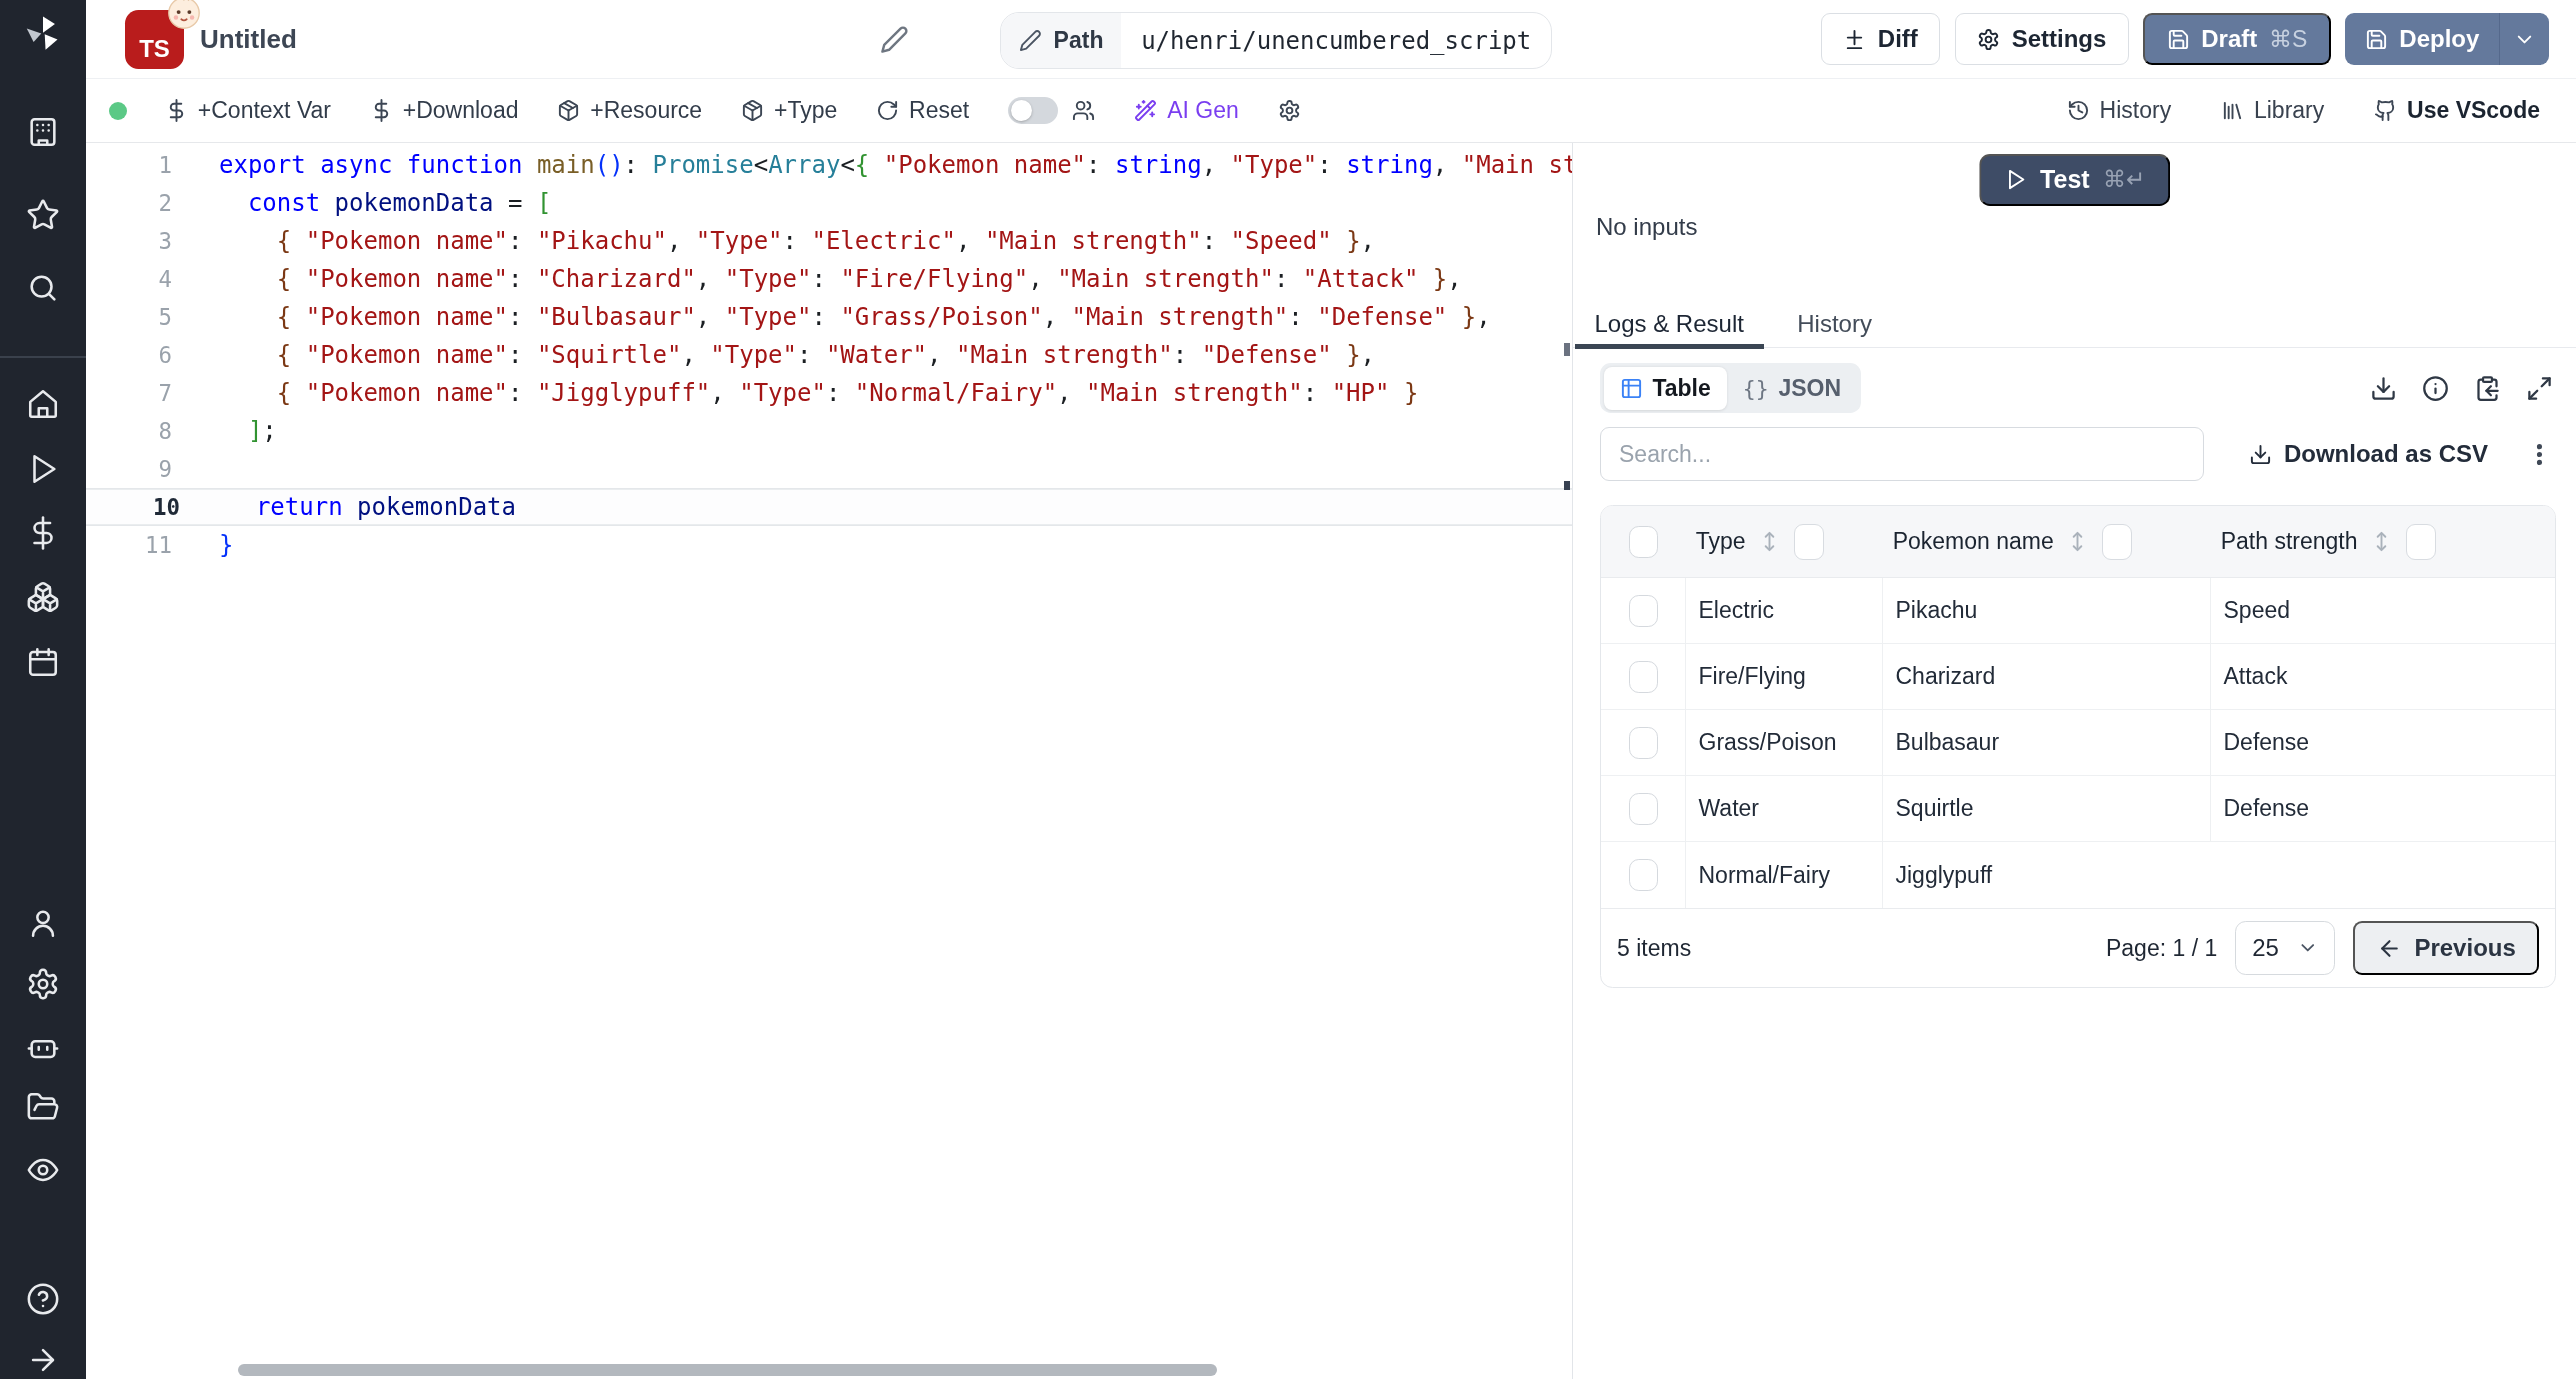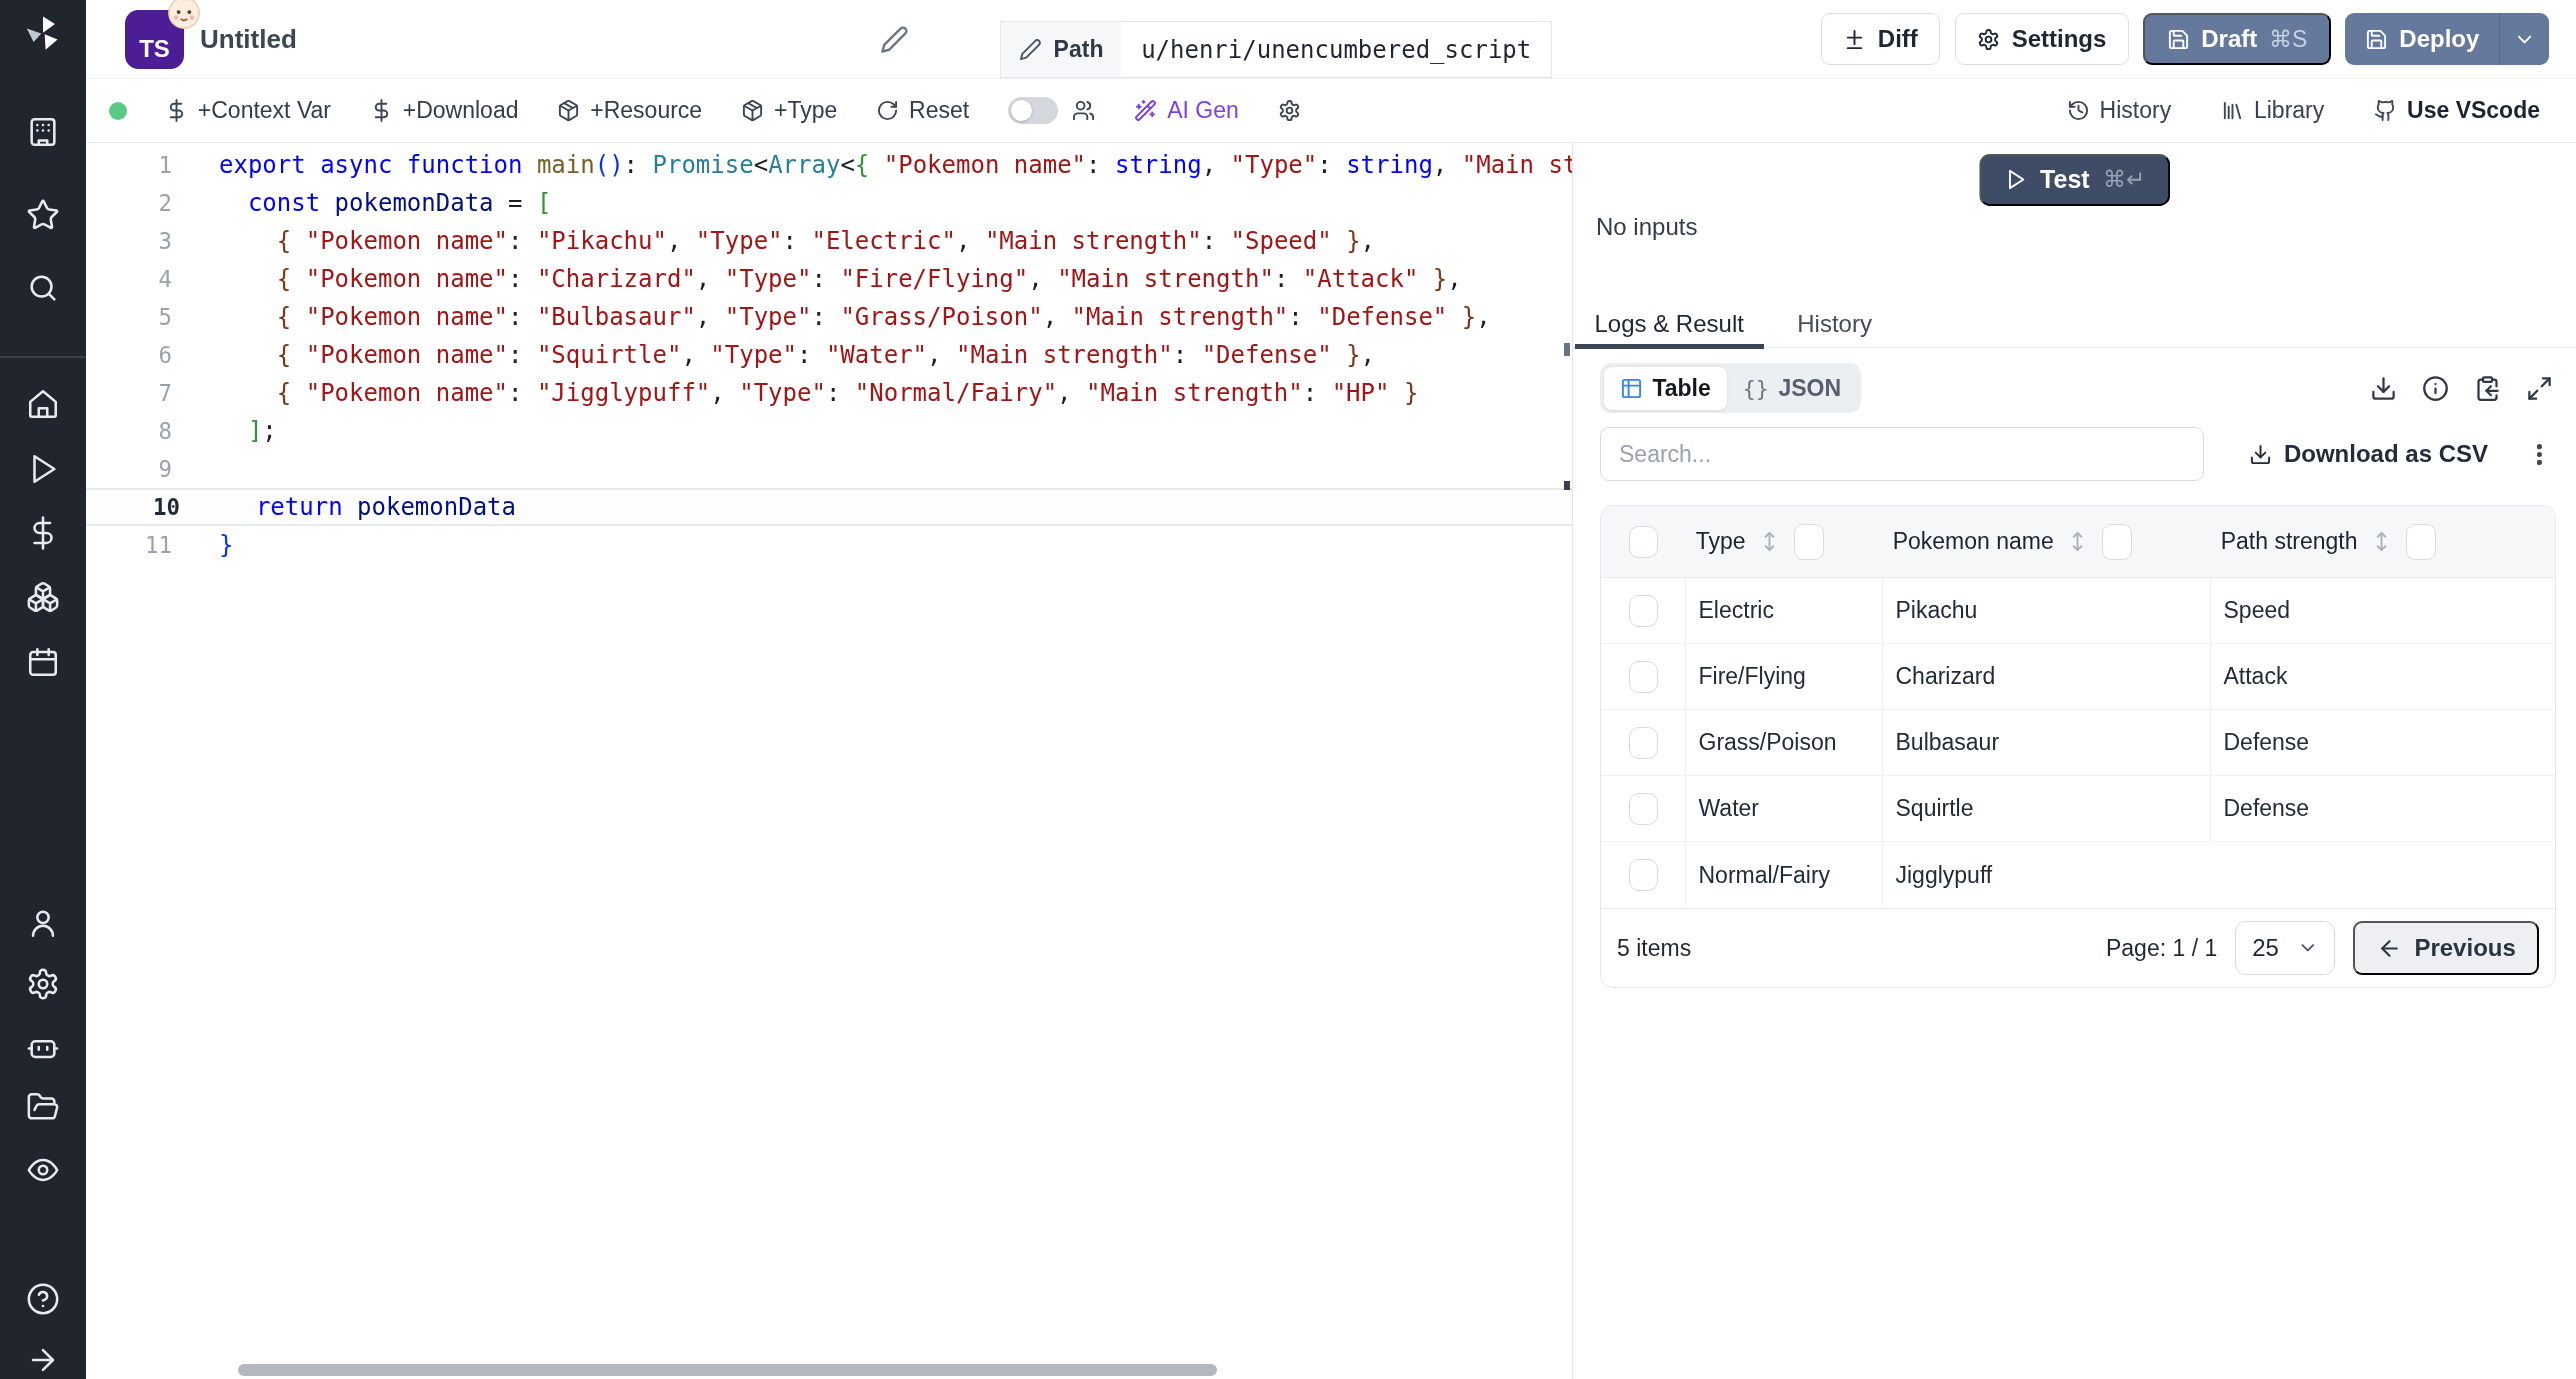--- a/index.html
+++ b/index.html
@@ -13,30 +13,30 @@
   .logo { position:absolute; top:12.5px; left:50%; transform:translateX(-50%); width:41px; height:41px; }
   .sb { position:absolute; left:50%; transform:translate(-50%,-50%); width:34px; height:34px; color:#e8eaed; }
   .sb svg { width:100%; height:100%; stroke:currentColor; stroke-width:1.8; fill:none;
             stroke-linecap:round; stroke-linejoin:round; }
   .sb-div { position:absolute; top:356px; left:0; width:86px; height:1.8px; background:#3a414c; }
 
   
   .topbar { position:absolute; left:86px; top:0; right:0; height:79px; background:#fff;
             border-bottom:0.9px solid #eef0f3; }
   .ts-badge { position:absolute; left:39px; top:9.8px; width:59px; height:59px; border-radius:13.4px;
-              background:#4c1d95; color:#fff; font-weight:700; font-size:24px;
+              background:#b91c1c; color:#fff; font-weight:700; font-size:24px;
               display:flex; align-items:flex-end; justify-content:center; padding-bottom:6.3px; }
   .badge-emoji { position:absolute; left:81px; top:-3.6px; width:34px; height:34px; }
   .title { position:absolute; left:114px; top:0; height:79px; display:flex; align-items:center;
            font-size:26px; font-weight:600; color:#3d4654; }
   .pencil-lone { position:absolute; left:794px; top:25px; width:29px; height:29px; color:#6e7681; }
   .icon-s { width:23px; height:23px; }
   .stroke { stroke:currentColor; stroke-width:2; fill:none; stroke-linecap:round; stroke-linejoin:round; }
-  .path-pill { position:absolute; left:914px; top:21px; height:57px; border:1.8px solid #e3e6ea;
-               border-radius:0; display:flex; align-items:stretch; overflow:hidden; background:#fff; }
+  .path-pill { position:absolute; left:914px; top:12px; height:57px; border:1.8px solid #e3e6ea;
+               border-radius:19px; display:flex; align-items:stretch; overflow:hidden; background:#fff; }
   .path-label { display:flex; align-items:center; gap:11.6px; padding:0 18px; background:#f6f7f9;
                 font-weight:700; font-size:23px; color:#2f3845; }
   .path-value { display:flex; align-items:center; padding:0 19.7px;
                 font-family:"DejaVu Sans Mono", monospace; font-size:24px; color:#1f2630; }
   .topbtns { position:absolute; right:27px; top:13.4px; height:52px; display:flex; gap:14.3px; }
   .btn { display:flex; align-items:center; gap:11.6px; border-radius:9px; font-size:24px;
          font-weight:600; padding:0 21.5px; cursor:pointer; }
   .btn-light { background:#fff; border:1.8px solid #dbdfe4; color:#1d2633; }
   .btn-slate { background:#64799c; color:#fff; }
   .kbd { font-weight:500; color:#c7d1e0; font-size:23px; }

